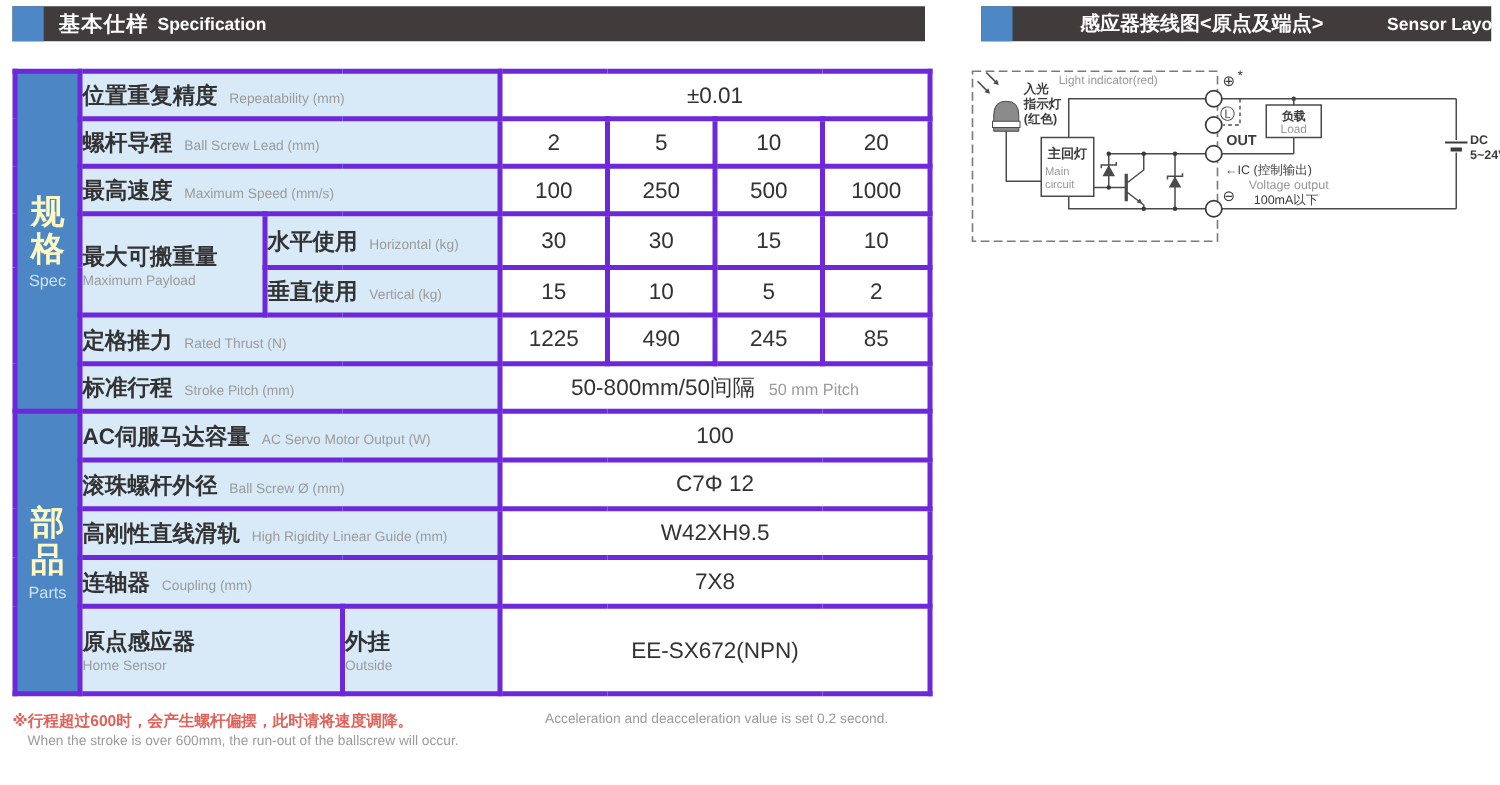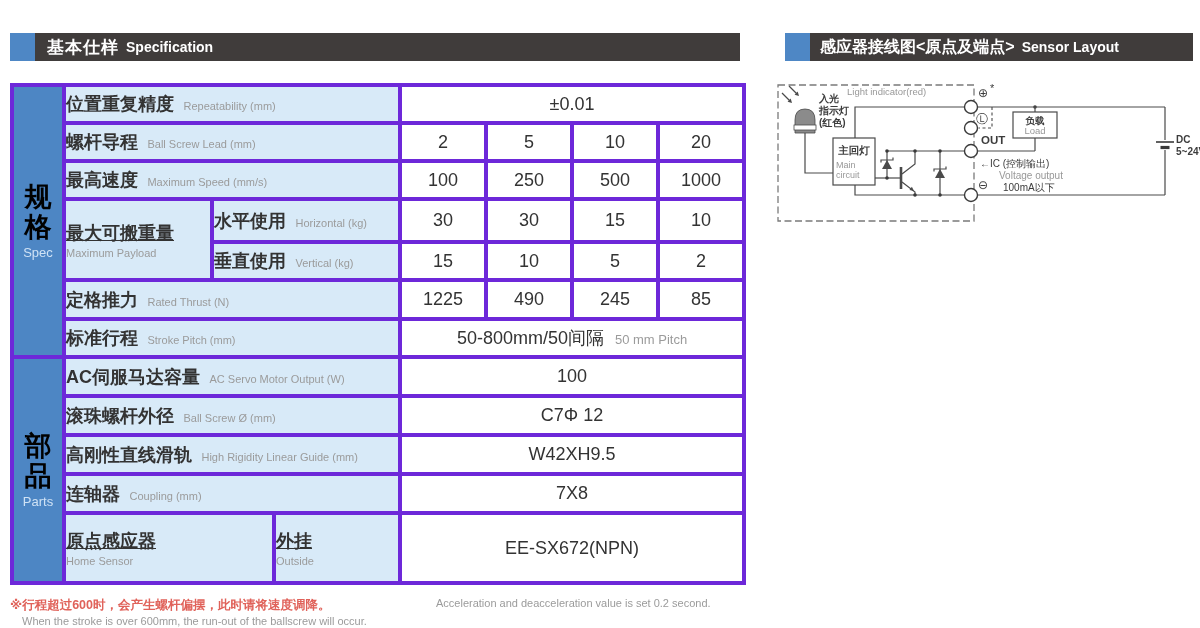--- a/index.html
+++ b/index.html
@@ -1,39 +1,39 @@
 <!DOCTYPE html>
 <html><head>
 <meta charset="utf-8">
 <style>
   html,body{margin:0;padding:0;background:#ffffff;width:1200px;height:628px;overflow:hidden;
     font-family:"Liberation Sans","DejaVu Sans",sans-serif;}
-  .page{position:relative;width:1200px;height:484px;background:#fff;margin-top:28px;}
+  .page{position:relative;width:1200px;height:484px;background:#fff;}
 
   
   .hdr{position:absolute;height:28px;background:#403c3b;display:flex;align-items:center;}
   .hdr-accent{width:25px;height:28px;background:#4e87c5;flex:0 0 25px;}
   .hdr-cn{color:#fff;font-size:17px;font-weight:700;margin-left:12px;letter-spacing:1px;white-space:nowrap;}
   .hdr-en{color:#fff;font-size:14px;font-weight:700;margin-left:7px;white-space:nowrap;}
   .hdr-left{left:10px;top:5px;width:730px;}
-  .hdr-right{left:785px;top:5px;width:408px;}
+  .hdr-right{left:785px;top:5px;width:408px;gap:44px;}
   .hdr-right .hdr-cn{font-size:16px;margin-left:10px;letter-spacing:0;}
 
   
   table.spec{position:absolute;left:10px;top:55px;width:732px;border-collapse:collapse;table-layout:fixed;}
   table.spec td{border:4px solid #6d28d9;padding:0;}
   td.sec{background:#4d86c4;text-align:center;vertical-align:middle;}
-  .sec-cn{width:1.05em;margin:0 auto;font-size:27px;line-height:1.12;font-weight:700;color:#000000;
+  .sec-cn{width:1.05em;margin:0 auto;font-size:27px;line-height:1.12;font-weight:700;color:#fef9c3;
     word-break:break-all;text-align:center;}
   .sec-en{font-size:13px;color:#cfe2f5;margin-top:3px;text-align:center;}
   td.lbl{background:#d8eaf8;padding-left:12px;vertical-align:middle;}
   td.lbl .cn{font-size:18px;font-weight:600;color:#333;}
   td.lbl .en{font-size:11px;color:#9b9b9b;margin-left:5px;}
   td.lbl2{background:#d8eaf8;padding-left:12px;vertical-align:middle;}
-  td.lbl2 .cn{display:block;font-size:18px;font-weight:600;color:#333;text-decoration:underline;}
+  td.lbl2 .cn{display:block;font-size:18px;font-weight:600;color:#333;}
   td.lbl2 .en{display:block;font-size:11px;color:#9b9b9b;margin-top:2px;}
   td.val{background:#fff;text-align:center;vertical-align:middle;font-size:18px;color:#333;}
   td.val .en-val{font-size:13px;color:#9b9b9b;margin-left:6px;font-weight:400;}
   tr.h38{height:38px;} tr.h43{height:43px;} tr.h39{height:39px;} tr.h70{height:70px;padding-left:10px;}
   tr.divider td{border-top:3px solid #3f3b3a;}
 
   
   .foot{position:absolute;top:568px;}
   .foot-left{left:10px;width:410px;}
   .foot-right{left:424px;width:330px;}

